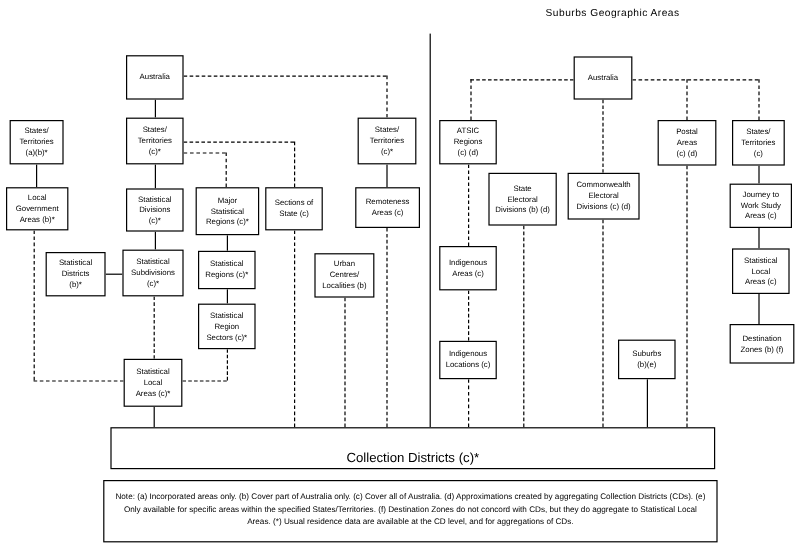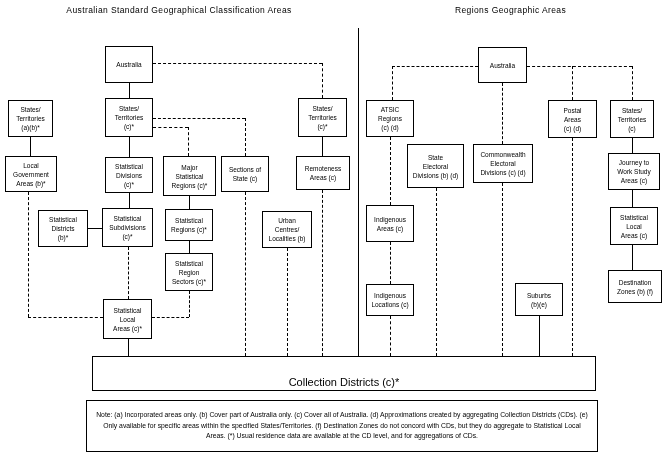--- a/index.html
+++ b/index.html
@@ -31,22 +31,21 @@
     box-sizing:border-box; border:1px solid #000; background:#fff;
     font-size:6.8px; line-height:10.5px; text-align:center;
     display:flex; align-items:center; z-index:2;
   }
   .note-box .note-text { padding:2px 8px; width:100%; }
 </style>
 </head>
 <body>
 
 <div id="stage">
-  <div class="section-title left">Australian Standard Geographical Classification Areas</div>
-  <div class="section-title right">Regions Geographic Areas</div>
+  <div class="section-title right">Suburbs Geographic Areas</div>
 
   <div id="diagram-layer">
       <div class="seg v solid" style="left: 129px; top: 83px; height: 15px;"></div>
       <div class="seg h dashed" style="left: 153px; top: 63px; width: 169px;"></div>
       <div class="seg v dashed" style="left: 322px; top: 63px; height: 35px;"></div>
       <div class="seg v solid" style="left: 129px; top: 137px; height: 20px;"></div>
       <div class="seg h dashed" style="left: 153px; top: 118px; width: 92px;"></div>
       <div class="seg v dashed" style="left: 245px; top: 118px; height: 38px;"></div>
       <div class="seg h dashed" style="left: 153px; top: 127px; width: 35px;"></div>
       <div class="seg v dashed" style="left: 188px; top: 127px; height: 29px;"></div>

